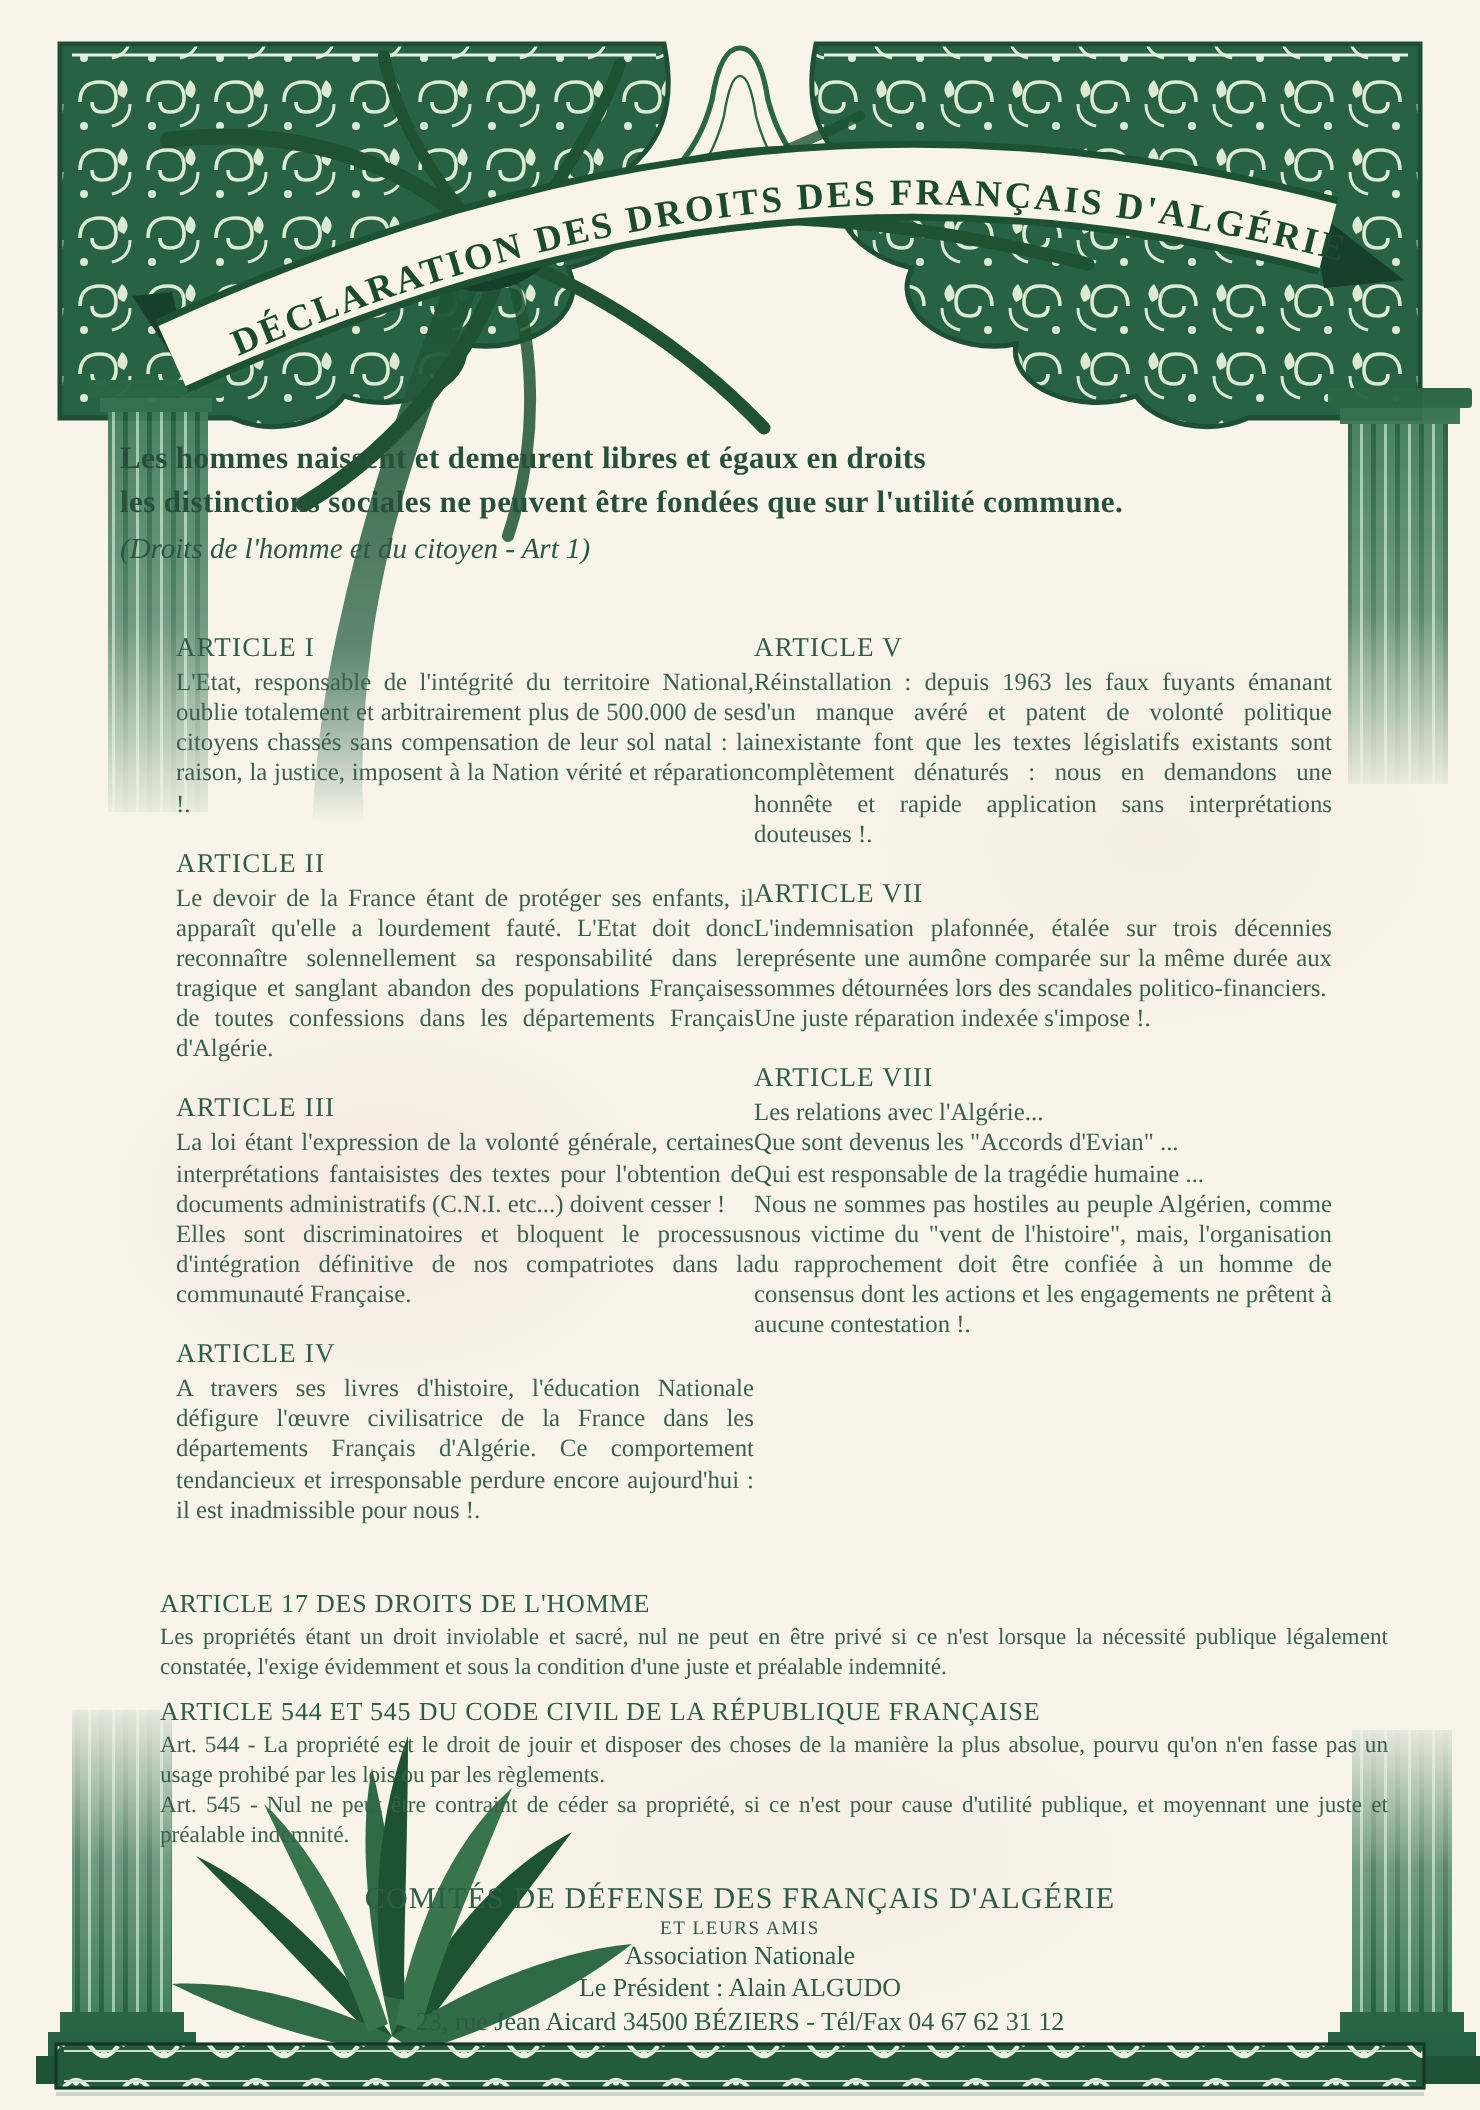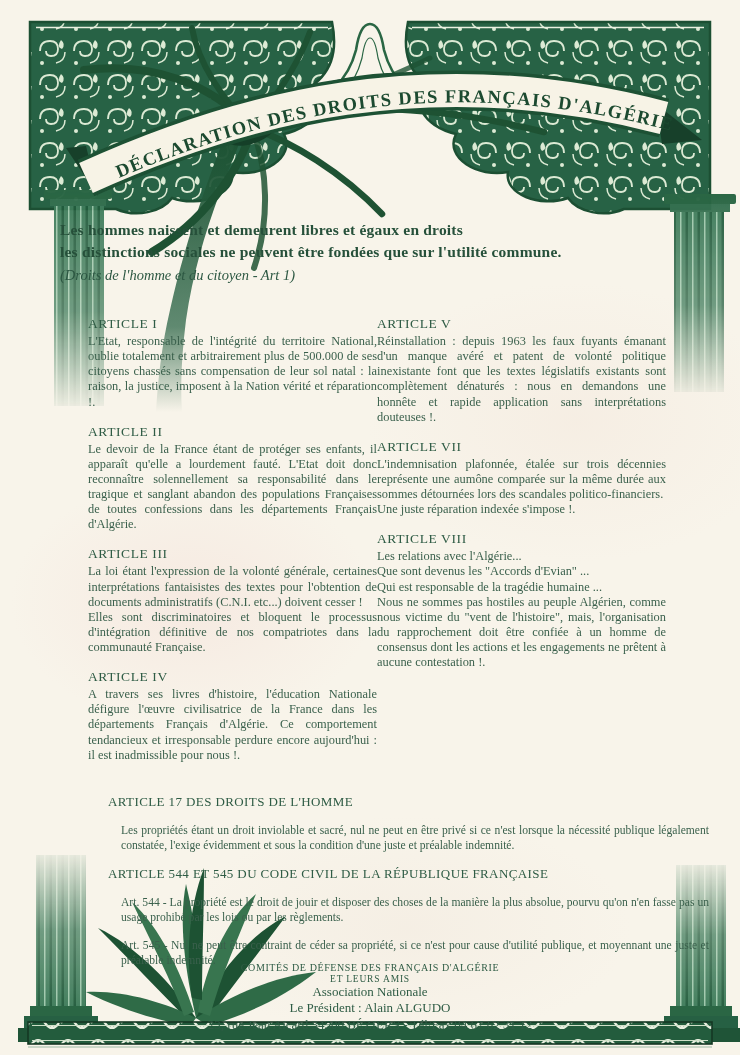--- a/index.html
+++ b/index.html
@@ -34,33 +34,33 @@
   .article{margin-bottom:14px;}
   .article h3{
     margin:0 0 2px 0;font-size:13.5px;font-weight:normal;
     letter-spacing:.6px;color:#2f5c45;
   }
   .article p{
     margin:0;font-size:12.4px;line-height:1.22;
     text-align:justify;color:#3a604c;
   }
 
-  .legal{position:absolute;top:794px;left:108px;width:614px;}
+  .legal{position:absolute;top:794px;left:80px;width:614px;}
   .legal .block{margin-bottom:7px;}
   .legal h3{
     margin:0 0 1px 0;font-size:13px;font-weight:normal;
     letter-spacing:.4px;color:#2f5c45;
   }
-  .legal p{margin:13px;font-size:11.6px;line-height:1.3;text-align:justify;color:#3a604c;}
+  .legal p{margin:0;font-size:11.6px;line-height:1.3;text-align:justify;color:#3a604c;}
 
   .footer{
     position:absolute;top:942px;left:100px;width:540px;
     text-align:center;color:#2f5c45;
   }
-  .footer .f1{font-size:10px;letter-spacing:.6px;margin-top:20px;}
+  .footer .f1{font-size:15px;letter-spacing:.6px;}
   .footer .f2{font-size:9.5px;letter-spacing:.8px;margin-top:1px;}
   .footer .f3,.footer .f4,.footer .f5{font-size:13px;line-height:1.25;}
 </style>
 </head>
 <body>
 
 <div class="page">
 
   <svg class="deco" width="740" height="1055" viewBox="0 0 740 1055" aria-hidden="true">
     <defs>

